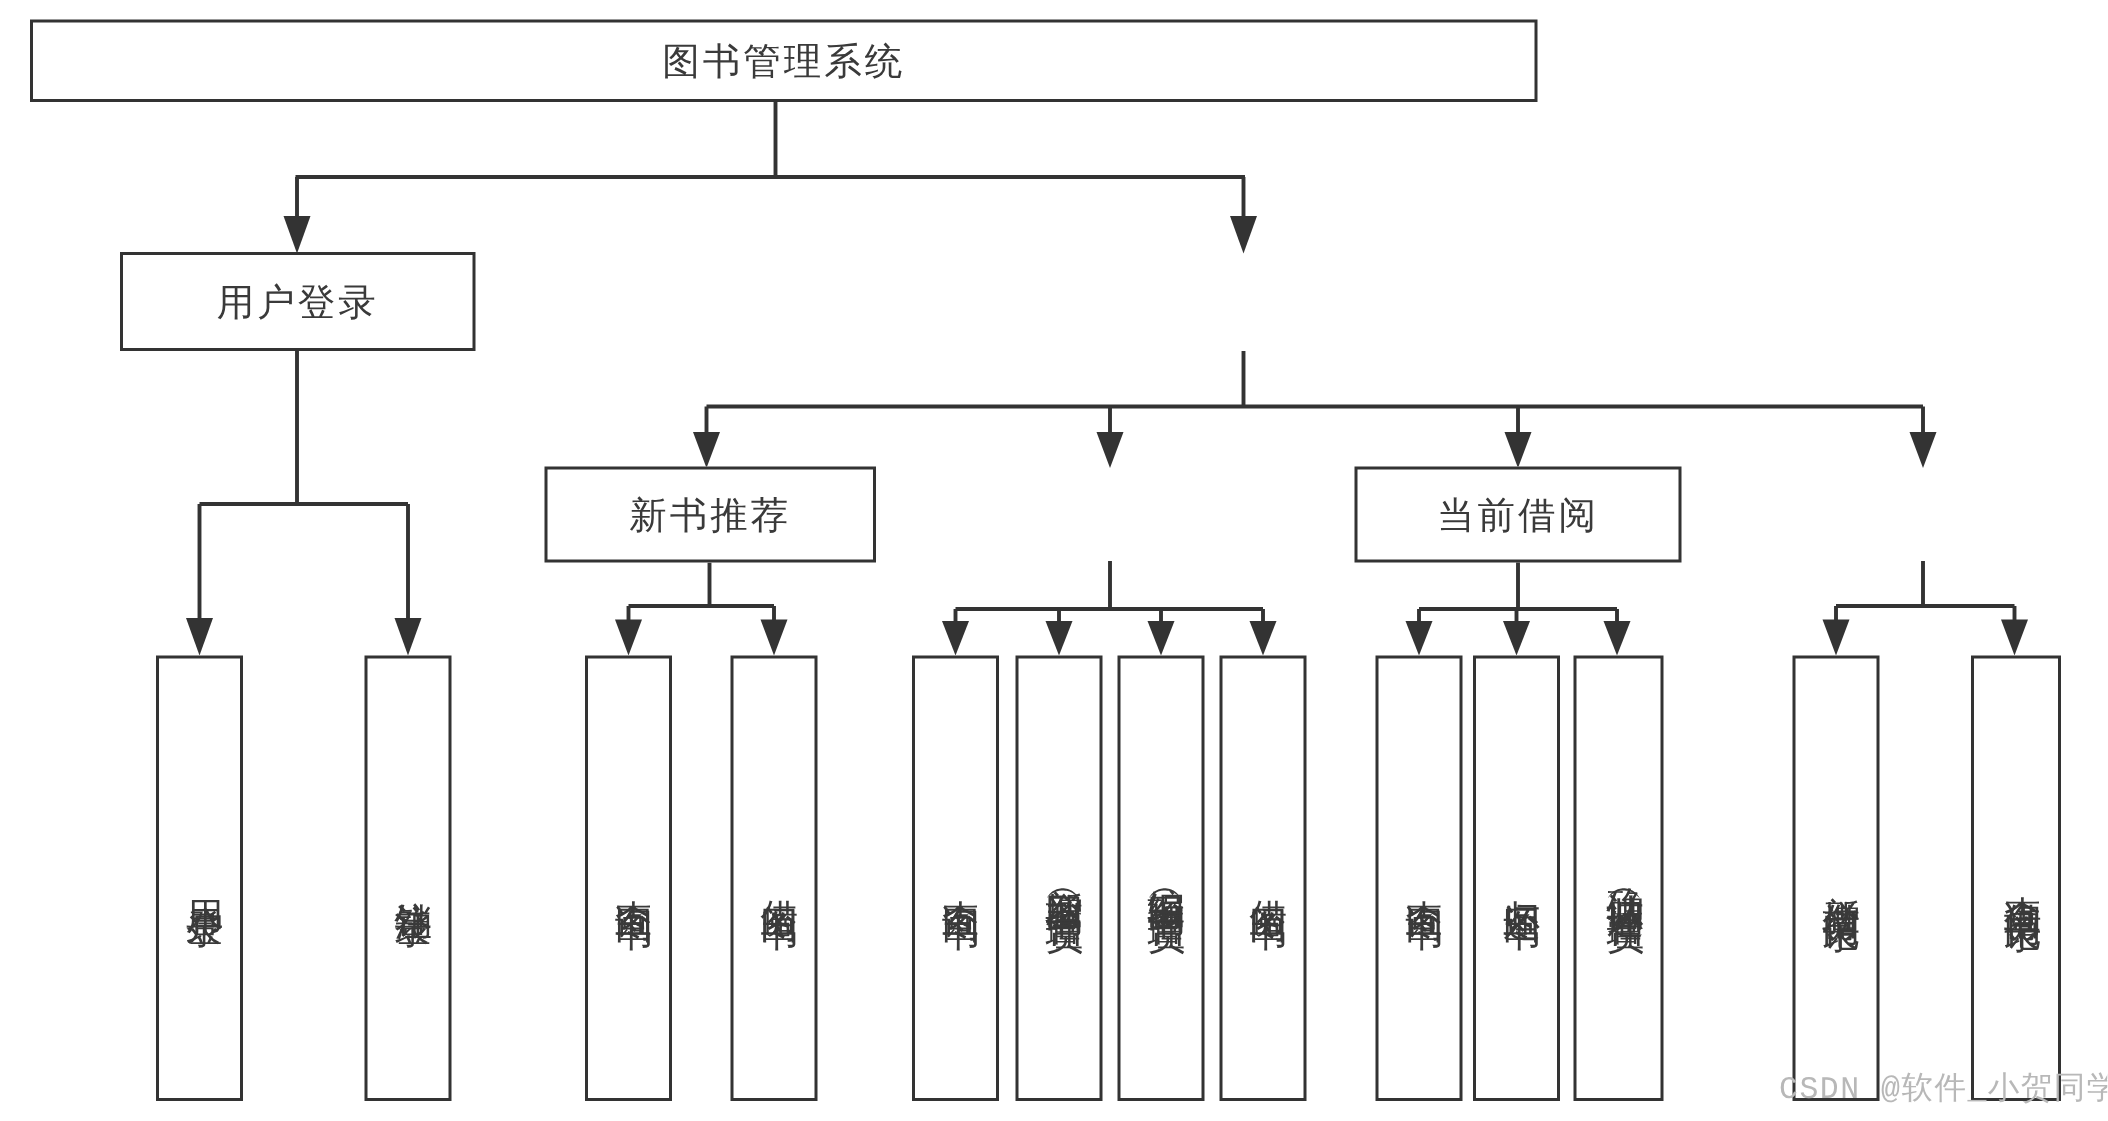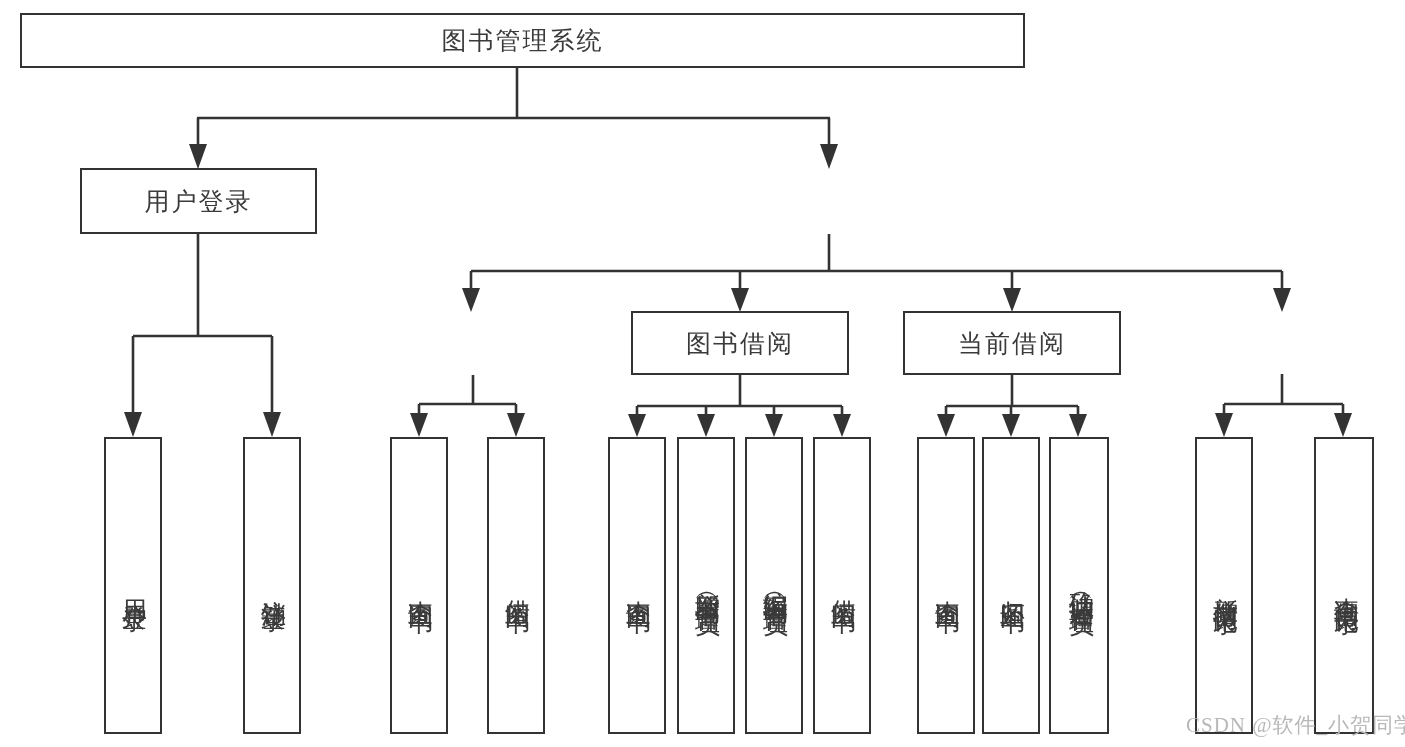--- a/index.html
+++ b/index.html
@@ -1,18 +1,18 @@
 <!DOCTYPE html>
 <html style="--line: #333333; --text: #3a3a3a; --watermark: #b8b8b8; --background: #ffffff;"><head>
 <meta charset="utf-8">
 <style>
   html,body{margin:0;padding:0;background:var(--background,#fff);}
   .canvas{
     position:relative;width:1405px;height:747px;background:var(--background,#fff);
-    font-family:Liberation Serif, serif;color:var(--text,#3a3a3a);
+    font-family:Liberation Mono, monospace;color:var(--text,#3a3a3a);
     overflow:hidden;
   }
   .connectors{position:absolute;left:0;top:0;width:1405px;height:747px;}
   .connectors line{stroke:var(--line,#333);stroke-width:2.6;}
   .connectors polygon{fill:var(--line,#333);stroke:none;}
   .node{
     position:absolute;box-sizing:border-box;background:#fff;
     border:2.5px solid var(--line,#333);
   }
   .node-h{
@@ -100,21 +100,21 @@
         <polygon points="1215,413 1233,413 1224,437"></polygon>
       <line x1="1343" y1="404" x2="1343" y2="415"></line>
         <polygon points="1334,413 1352,413 1343,437"></polygon>
     </g>
   </svg>
 
   <div class="node node-h" style="left:20px;top:13px;width:1005px;height:55px">图书管理系统</div>
 
   <div class="node node-h" style="left:80px;top:168px;width:237px;height:66px">用户登录</div>
 
-  <div class="node node-h" style="left:631px;top:311px;width:218px;height:64px">图书借阅</div>
+  <div class="node node-h" style="left:363px;top:311px;width:221px;height:64px">新书推荐</div>
   <div class="node node-h" style="left:903px;top:311px;width:218px;height:64px">当前借阅</div>
 
   <div class="node node-v" style="left:104px;width:58px">用户登录</div>
   <div class="node node-v" style="left:243px;width:58px">注销登录</div>
 
   <div class="node node-v" style="left:390px;width:58px">查询图书</div>
   <div class="node node-v" style="left:487px;width:58px">借阅图书</div>
 
   <div class="node node-v" style="left:608px;width:58px">查询图书</div>
   <div class="node node-v" style="left:677px;width:58px">新增图书（管理员）</div>

